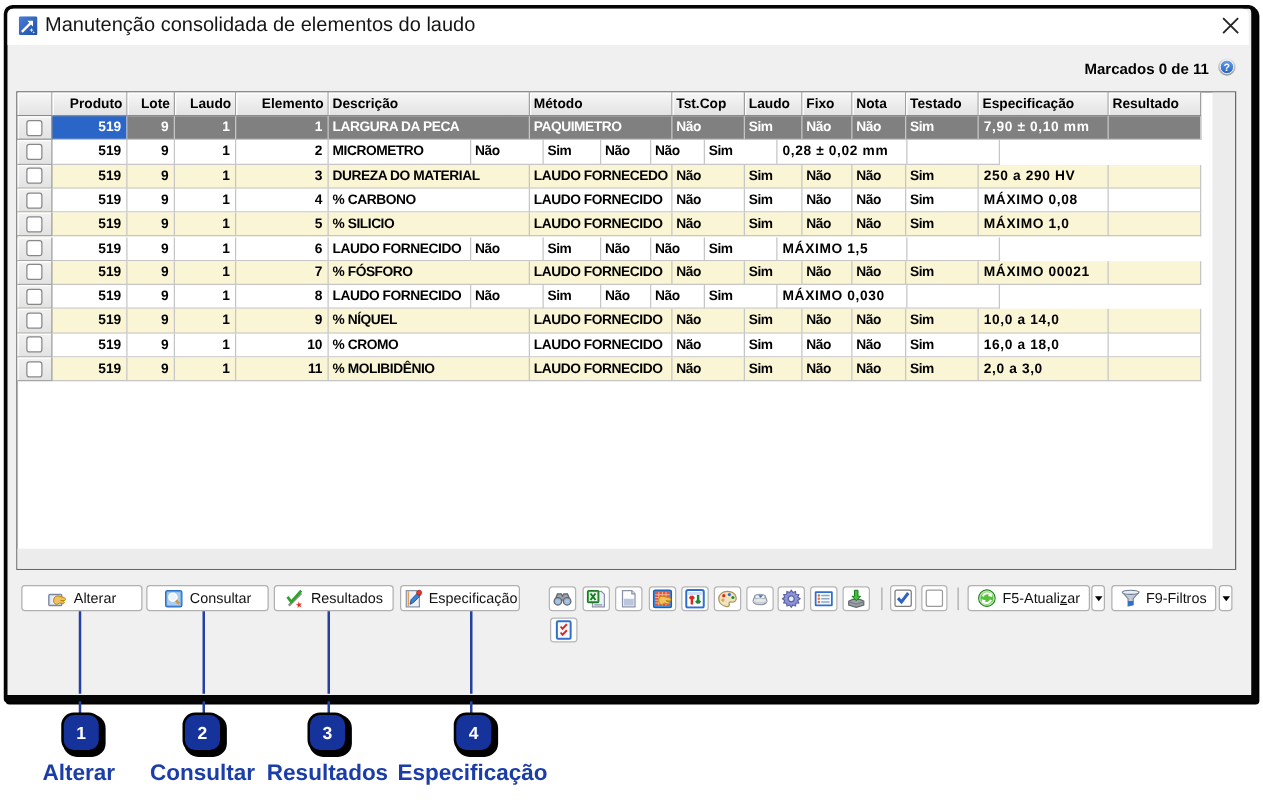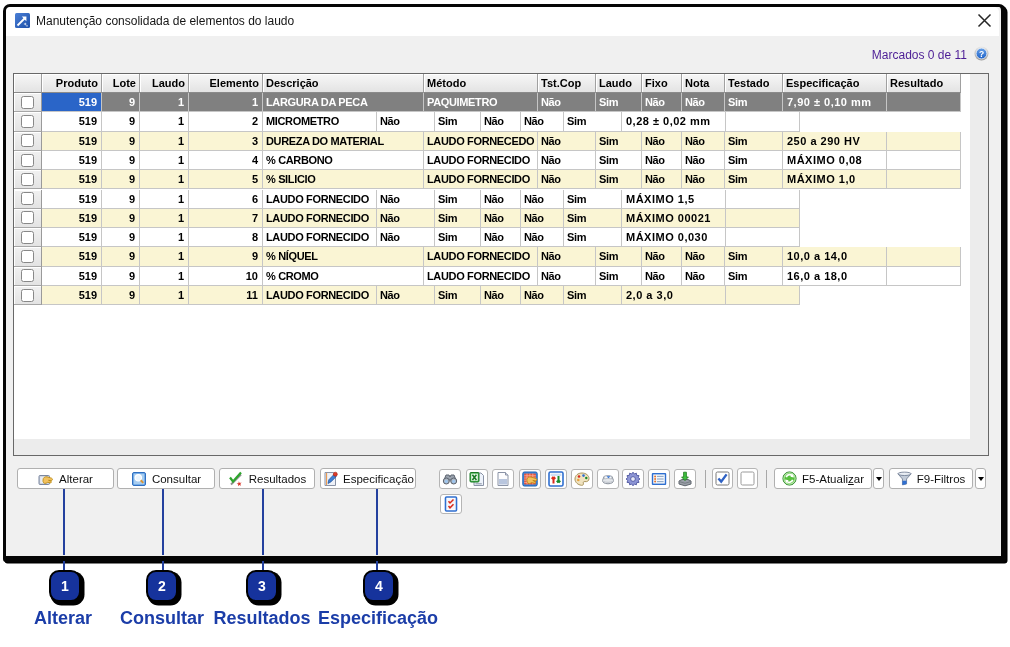--- a/index.html
+++ b/index.html
@@ -1,18 +1,18 @@
 <!DOCTYPE html>
 <html><head><meta charset="utf-8"><style>
 *{margin:0;padding:0;box-sizing:border-box}
 html,body{width:1010px;height:647px;background:#fff;font-family:"Liberation Sans",sans-serif;position:relative;overflow:hidden}
 .win{position:absolute;left:3px;top:4px;width:1003px;height:558px;background:#f0f0f0;border:3px solid #050505;border-right-width:5px;border-bottom-width:6px;border-radius:7px 7px 3px 3px;box-shadow:1.5px 1.5px 0 #000}
 .tbar{position:absolute;left:0;top:0;width:993px;height:29px;background:#fff;border-radius:5px 5px 0 0}
-.title{position:absolute;left:30px;top:0;height:29px;line-height:28px;font-size:12px;color:#151515}
-.mark{position:absolute;left:660px;top:41px;width:301px;text-align:right;font-size:12px;font-weight:normal;color:#4c1d95}
+.title{position:absolute;left:30px;top:0;height:29px;line-height:28px;font-size:16px;color:#151515}
+.mark{position:absolute;left:660px;top:41px;width:301px;text-align:right;font-size:12px;font-weight:bold;color:#000000}
 .tablebox{position:absolute;left:7px;top:65.5px;width:976px;height:383px;background:#fff;border:1px solid #686868}
 .hdr{position:absolute;left:0;top:0;height:19.5px;display:flex}
 .h{height:19.5px;line-height:18px;font-size:11px;font-weight:bold;color:#000;background:linear-gradient(#f7f7f7,#e3e3e3);border-right:1px solid #a0a0a0;border-bottom:1px solid #8a8a8a;box-shadow:inset 1px 1px 0 #fff;overflow:hidden;white-space:nowrap}
 .hn{text-align:right;padding-right:3px}.ht{text-align:left;padding-left:3px}
 .fxh{box-shadow:inset 1px 1px 0 #fff}
 .row{position:absolute;left:0;height:19.3px;display:flex}
 .c{height:19.3px;line-height:18.6px;font-size:11px;font-weight:bold;border-right:1px solid #c6c6c6;border-bottom:1px solid #c6c6c6;overflow:hidden;white-space:nowrap}
 .n{text-align:right;padding-right:4px}.t{text-align:left;padding-left:3px;letter-spacing:-.35px}.e{text-align:left;padding-left:4px;letter-spacing:.5px}
 .fx{background:linear-gradient(#f1f1f1,#e3e3e3);border-right:1px solid #9a9a9a;border-bottom:1px solid #a6a6a6;box-shadow:inset 1px 1px 0 #fff;display:flex;align-items:center;justify-content:center}
 .cb{width:13px;height:13px;background:#fff;border:1px solid #888;border-radius:2.5px}
@@ -189,20 +189,21 @@
         <div class="c t" style="width:74px"></div>
       </div>
 <div class="row" style="top:135.29999999999998px;background:#faf5d4;">
         <div class="c fx" style="width:28px">
           <span class="cb"></span>
         </div>
         <div class="c n" style="width:60px;">519</div>
         <div class="c n" style="width:38px">9</div>
         <div class="c n" style="width:49px">1</div>
         <div class="c n" style="width:74px">7</div>
+        <div class="c t" style="width:161px">% FÓSFORO</div>
         <div class="c t" style="width:114px">LAUDO FORNECIDO</div>
         <div class="c t" style="width:58px">Não</div>
         <div class="c t" style="width:46px">Sim</div>
         <div class="c t" style="width:40px">Não</div>
         <div class="c t" style="width:43px">Não</div>
         <div class="c t" style="width:58px">Sim</div>
         <div class="c e" style="width:104px">MÁXIMO 00021</div>
         <div class="c t" style="width:74px"></div>
       </div>
 <div class="row" style="top:154.6px;background:#ffffff;">
@@ -259,20 +260,21 @@
         <div class="c t" style="width:74px"></div>
       </div>
 <div class="row" style="top:212.50000000000003px;background:#faf5d4;">
         <div class="c fx" style="width:28px">
           <span class="cb"></span>
         </div>
         <div class="c n" style="width:60px;">519</div>
         <div class="c n" style="width:38px">9</div>
         <div class="c n" style="width:49px">1</div>
         <div class="c n" style="width:74px">11</div>
+        <div class="c t" style="width:161px">% MOLIBIDÊNIO</div>
         <div class="c t" style="width:114px">LAUDO FORNECIDO</div>
         <div class="c t" style="width:58px">Não</div>
         <div class="c t" style="width:46px">Sim</div>
         <div class="c t" style="width:40px">Não</div>
         <div class="c t" style="width:43px">Não</div>
         <div class="c t" style="width:58px">Sim</div>
         <div class="c e" style="width:104px">2,0 a 3,0</div>
         <div class="c t" style="width:74px"></div>
       </div>
 <div class="sbar"></div>

